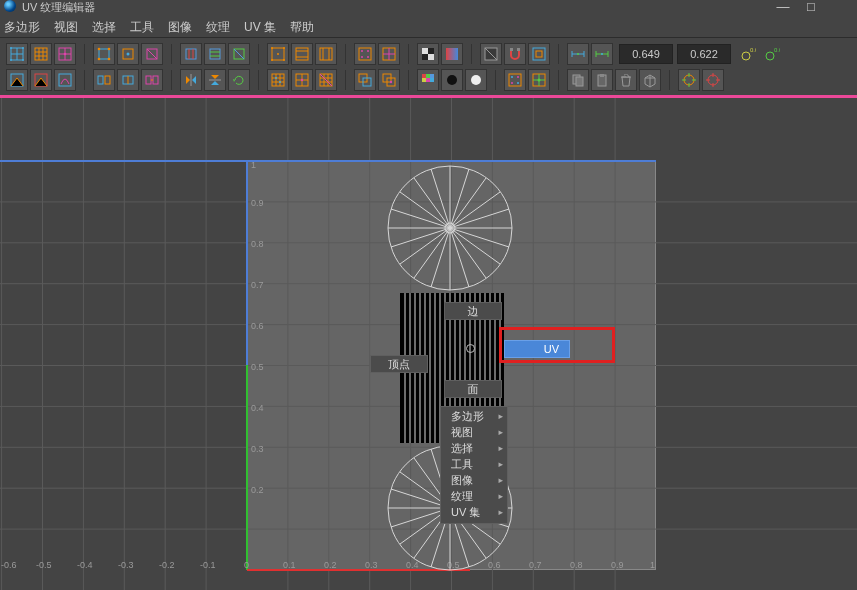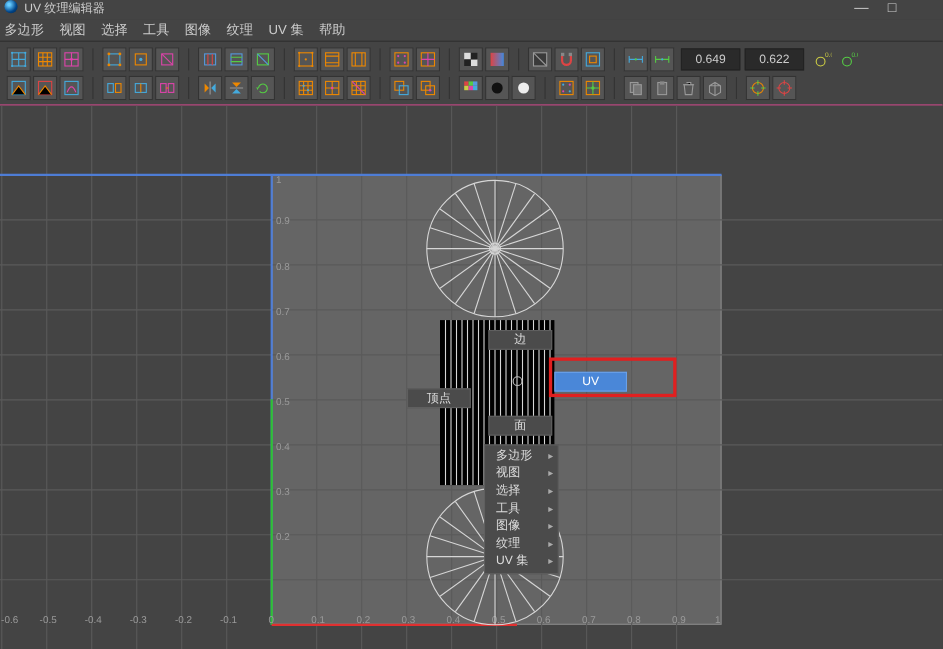--- a/index.html
+++ b/index.html
@@ -10,21 +10,21 @@
   .titlebar { height: 18px; background: #444444; display: flex; align-items: flex-start; padding: 0 4px; }
   .titlebar .app-icon { width: 12px; height: 12px; background: radial-gradient(circle at 35% 35%, #6cf 10%, #048 60%, #024); border-radius: 50%; margin-right: 6px; }
   .titlebar .title { color: #ccc; font-size: 11px; flex: 1; }
   .titlebar .winbtn { width: 28px; text-align: center; color: #ccc; font-size: 13px; line-height: 14px; }
 
   
   .menubar { height: 20px; background: #444444; border-bottom: 1px solid #2c2c2c; display: flex; align-items: center; padding: 0 4px; gap: 14px; }
   .menubar .menu-item { color: #ccc; font-size: 12px; cursor: default; }
 
   
-  .toolbar { background: #444444; padding: 3px 4px 2px; border-bottom: 1px solid #ec4899; }
+  .toolbar { background: #444444; padding: 3px 4px 2px; border-bottom: 3px solid #ec4899; }
   .toolbar-row { display: flex; align-items: center; gap: 4px; height: 26px; }
   .tgrp { display: flex; gap: 2px; padding: 0 2px; }
   .tbtn { width: 22px; height: 22px; background: #555; border: 1px solid #333; display: flex; align-items: center; justify-content: center; }
   .tbtn svg { width: 16px; height: 16px; }
   .sep { width: 1px; height: 20px; background: #333; margin: 0 2px; }
   .readout { width: 54px; height: 20px; background: #2a2a2a; border: 1px solid #222; color: #ccc; text-align: center; line-height: 18px; font-size: 11px; }
 
   
   .viewport-wrap { position: relative; width: 857px; height: calc(590px - 18px - 20px - 56px); background: #444444; }
 
@@ -648,21 +648,21 @@
         <line x1="0" y1="0" x2="-36" y2="-50"></line>
           <line x1="0" y1="0" x2="-19" y2="-59"></line>
       </g>
     </svg>
   </div>
 
   <div class="mm" style="left:370px; top:200px; width:260px; height:230px;">
     <div class="center-dot" style="left:96px; top:46px;"></div>
     <div class="mm-item" style="left:74px;  top:4px;">边</div>
     <div class="mm-item" style="left:0px;   top:57px;">顶点</div>
-    <div class="mm-item sel" style="left:134px; top:42px; min-width:66px;">UV</div>
+    <div class="mm-item sel" style="left:134px; top:42px; min-width:66px;text-align:right;">UV</div>
     <div class="mm-item" style="left:74px;  top:82px;">面</div>
 
     <div class="mm-sub" style="left:70px; top:108px; width:68px;">
       <div class="sub-item">多边形</div>
       <div class="sub-item">视图</div>
       <div class="sub-item">选择</div>
       <div class="sub-item">工具</div>
       <div class="sub-item">图像</div>
       <div class="sub-item">纹理</div>
       <div class="sub-item">UV 集</div>

